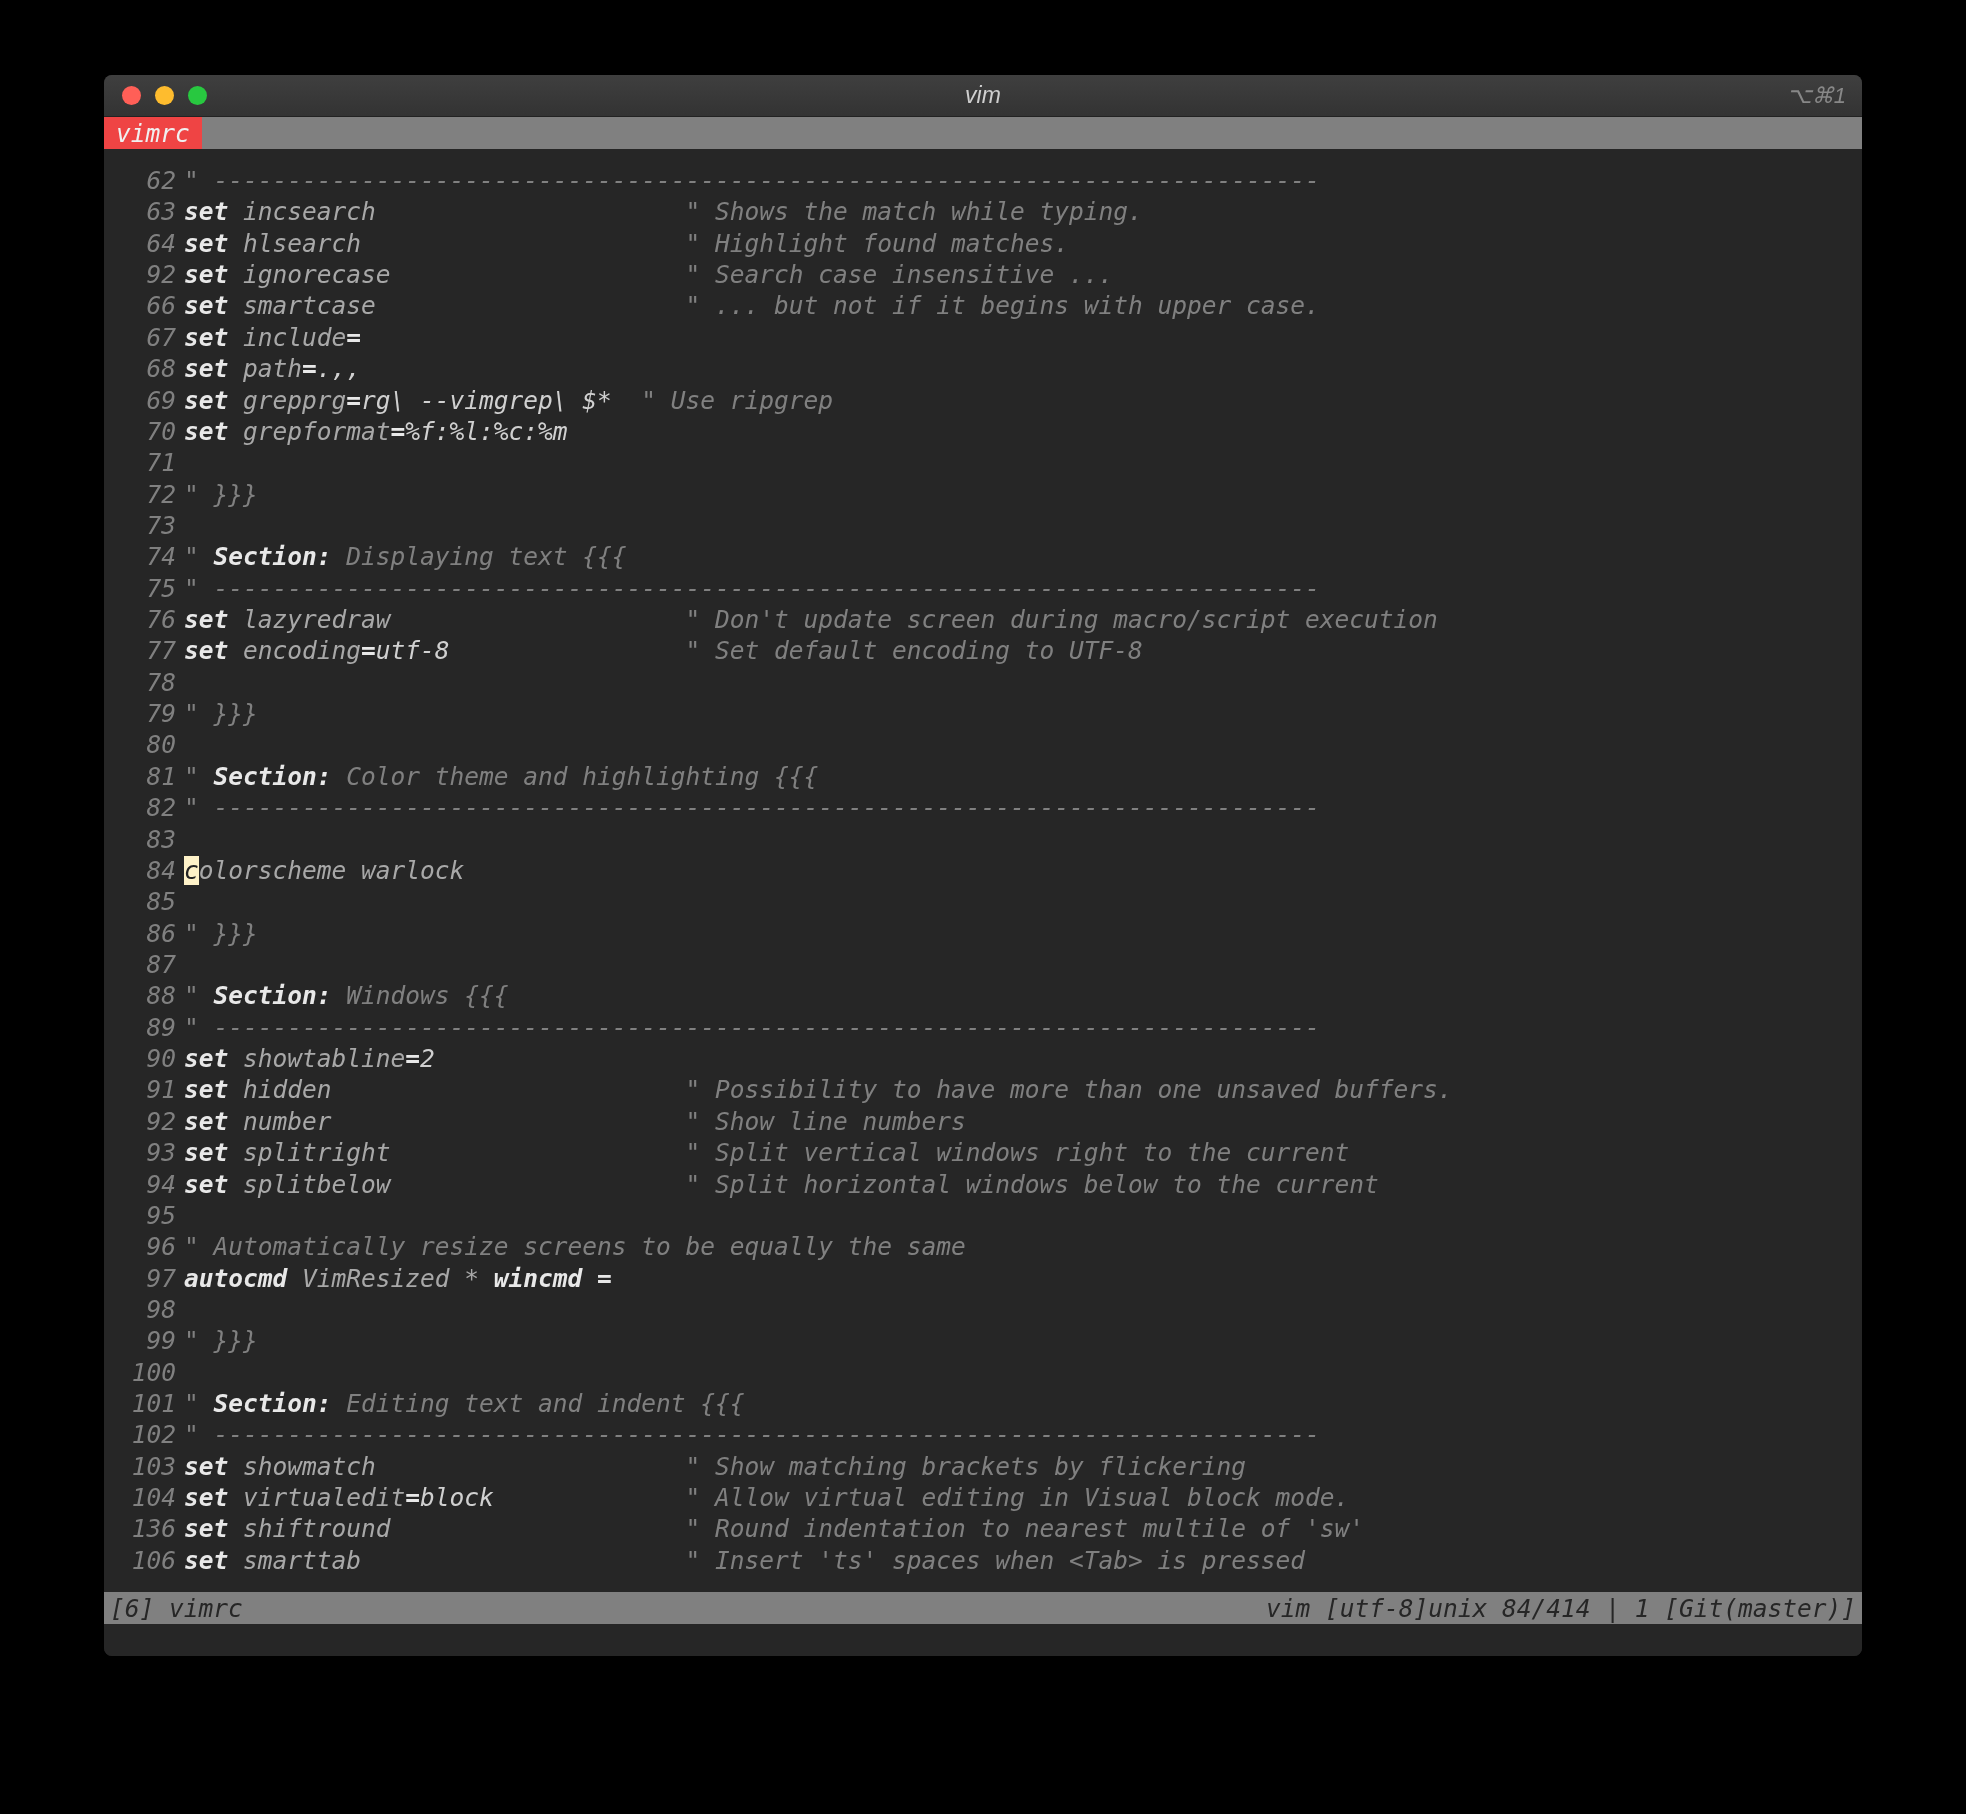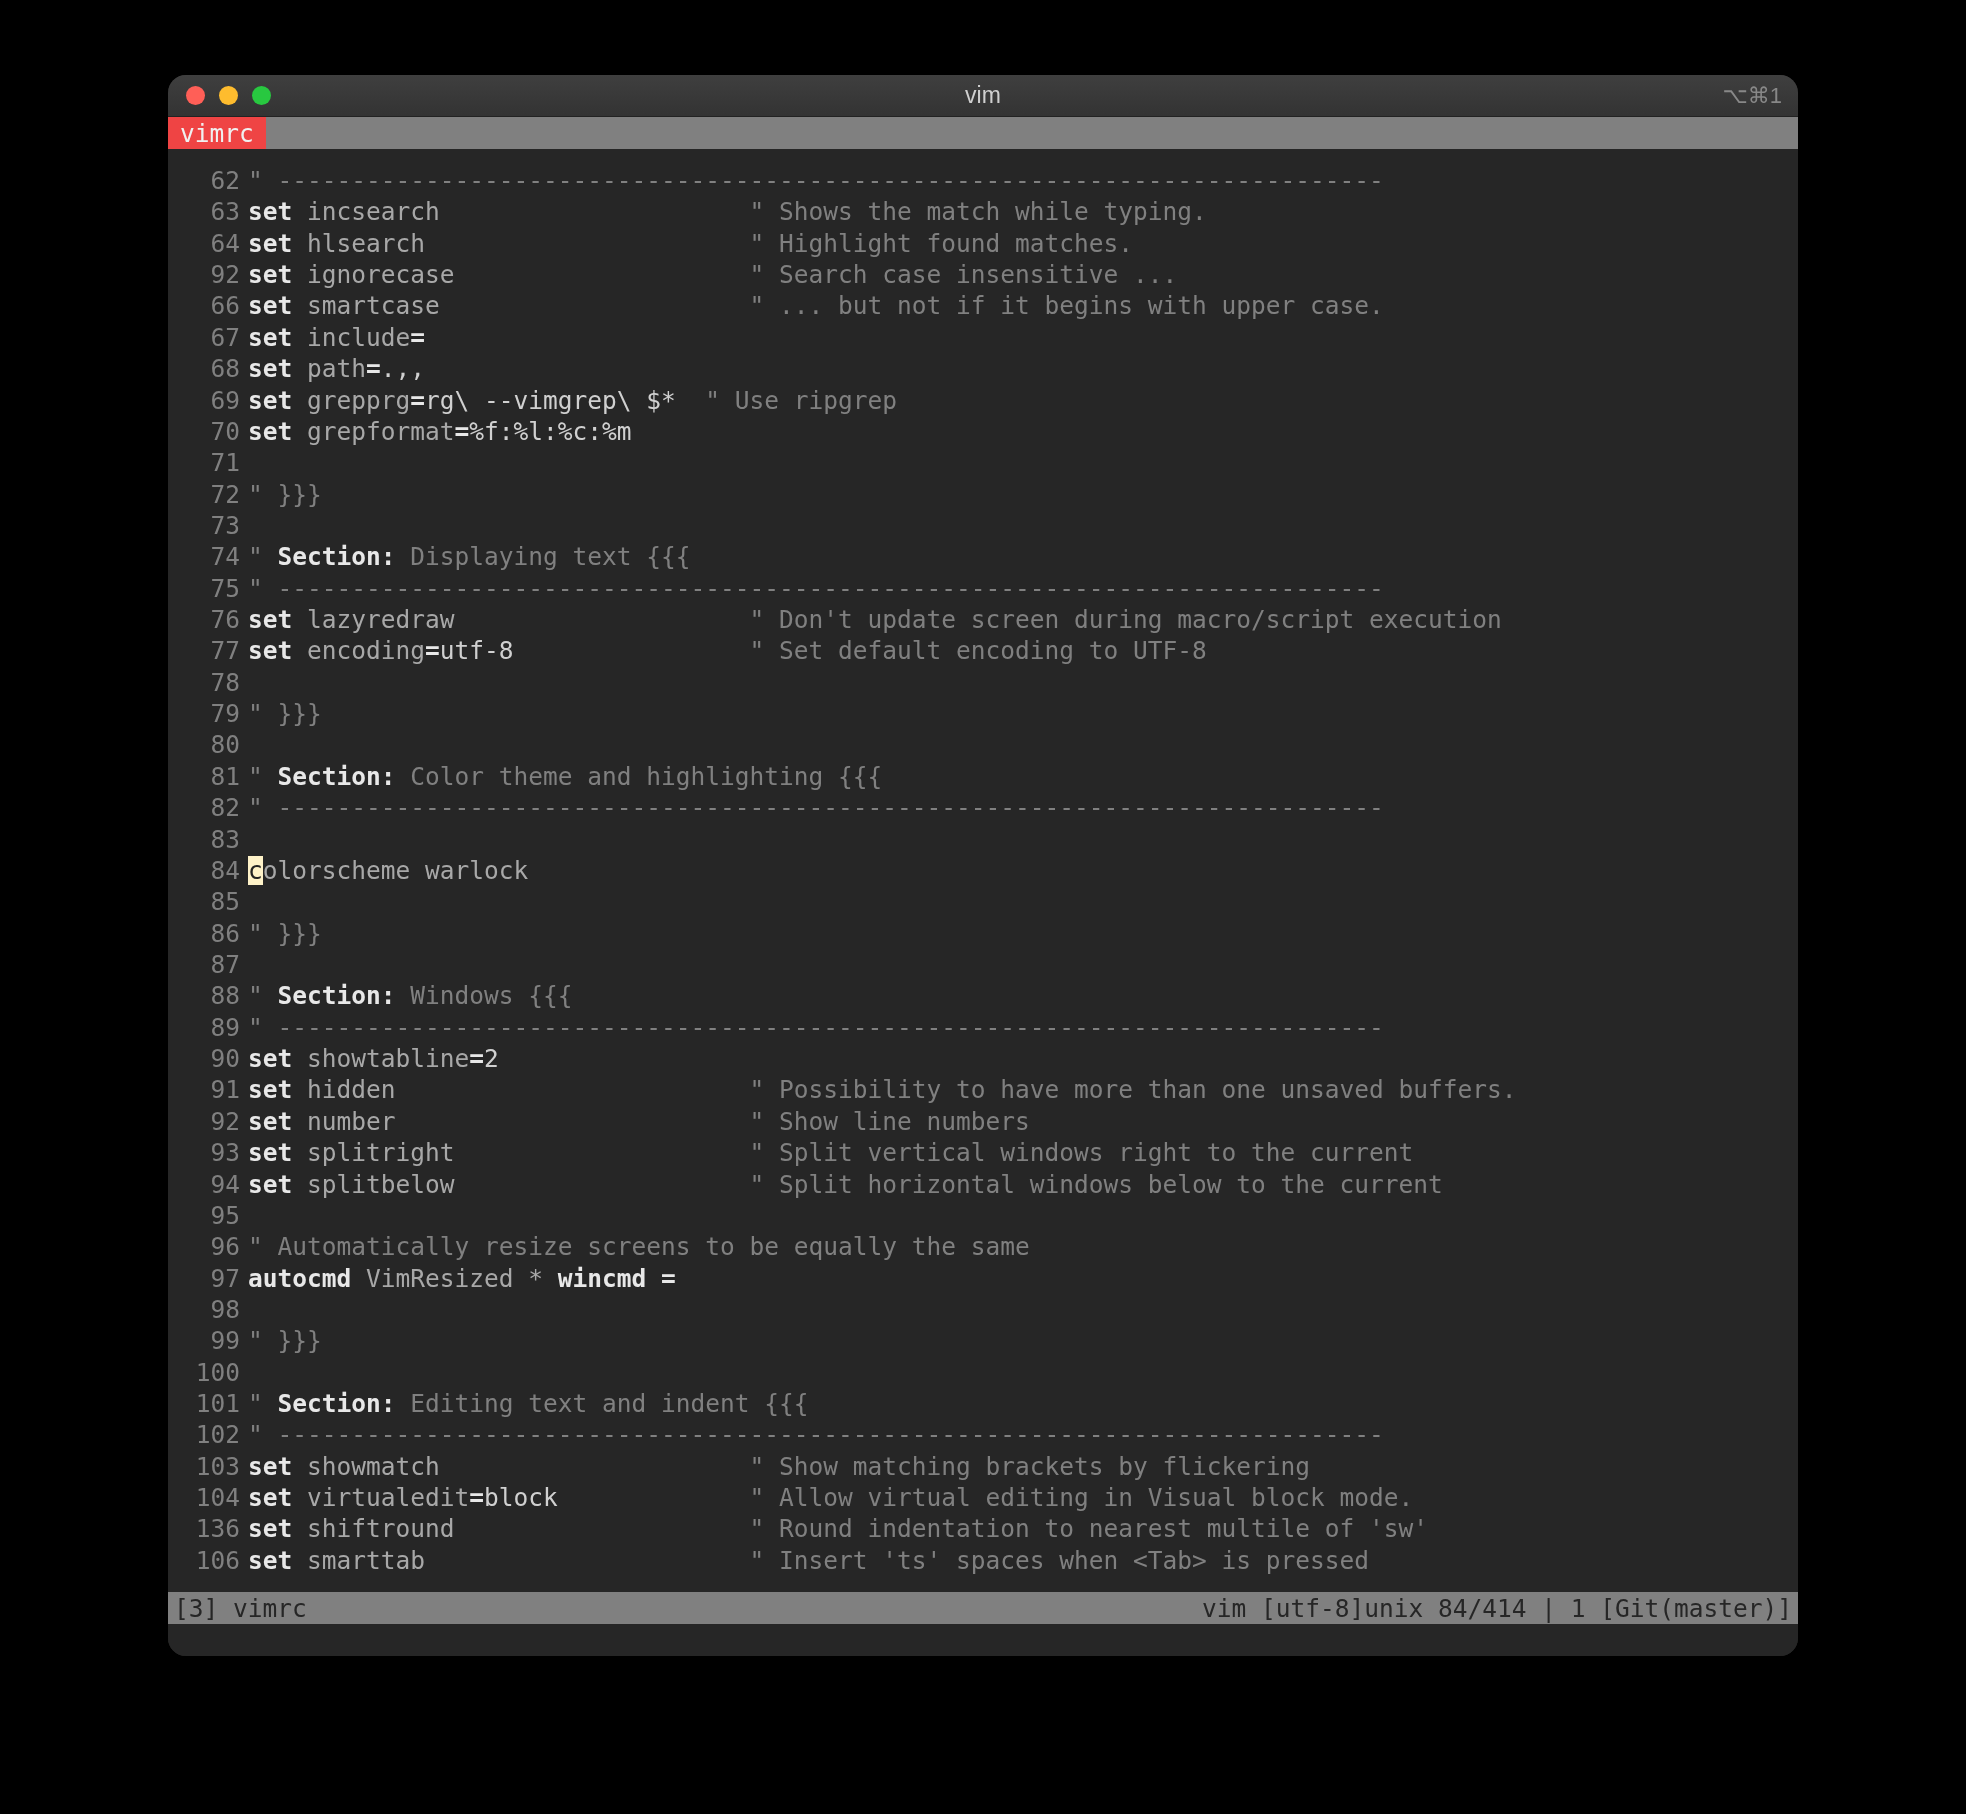--- a/index.html
+++ b/index.html
@@ -8,25 +8,26 @@
     width: 1966px;
     height: 1814px;
     font-family: "Menlo", "Monaco", "Consolas", monospace;
     font-size: 24.5px;
     display: flex;
     align-items: flex-start;
     justify-content: center;
     padding-top: 75px;
   }
   .window {
-    width: 1630px;
+    width: 1758px;
     background: #262626;
-    border-radius: 18px;
+    border-radius: 8px;
     overflow: hidden;
     box-shadow: 0 20px 60px rgba(0,0,0,0.5);
+    font-style: italic;
   }
   .titlebar {
     height: 42px;
     background: linear-gradient(#3f3f3f, #333333);
     display: flex;
     align-items: center;
     position: relative;
     border-bottom: 1px solid #222;
   }
   .traffic-lights {
@@ -176,19 +177,19 @@
       <div class="line"><span class="gutter">100</span><span class="code"> </span></div>
       <div class="line"><span class="gutter">101</span><span class="code"><span class="comment">" </span><span class="stmt">Section:</span><span class="comment"> Editing text and indent {{{</span></span></div>
       <div class="line"><span class="gutter">102</span><span class="code"><span class="comment">" ---------------------------------------------------------------------------</span></span></div>
       <div class="line"><span class="gutter">103</span><span class="code"><span class="stmt">set</span><span> </span><span class="ident">showmatch</span><span>                     </span><span class="comment">" Show matching brackets by flickering</span></span></div>
       <div class="line"><span class="gutter">104</span><span class="code"><span class="stmt">set</span><span> </span><span class="ident">virtualedit</span><span class="op">=</span><span class="val">block</span><span>             </span><span class="comment">" Allow virtual editing in Visual block mode.</span></span></div>
       <div class="line"><span class="gutter">136</span><span class="code"><span class="stmt">set</span><span> </span><span class="ident">shiftround</span><span>                    </span><span class="comment">" Round indentation to nearest multile of 'sw'</span></span></div>
       <div class="line"><span class="gutter">106</span><span class="code"><span class="stmt">set</span><span> </span><span class="ident">smarttab</span><span>                      </span><span class="comment">" Insert 'ts' spaces when &lt;Tab&gt; is pressed</span></span></div>
     </div>
 
   <div class="statusline">
-    <span class="sl-left">[3]  vimrc</span>
+    <span class="sl-left">[6]  vimrc</span>
     <span class="sl-spacer"></span>
     <span class="sl-right">vim  [utf-8]unix  84/414 | 1  [Git(master)]</span>
   </div>
 
   <div class="cmdline"></div>
 </div>
 
 </body></html>

